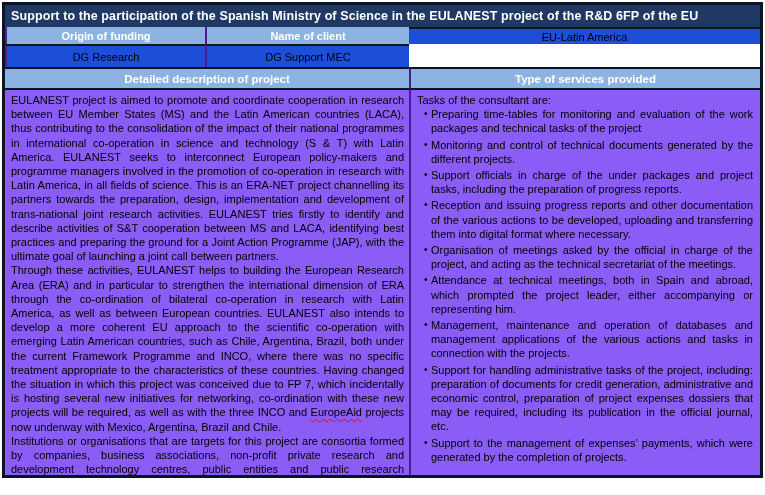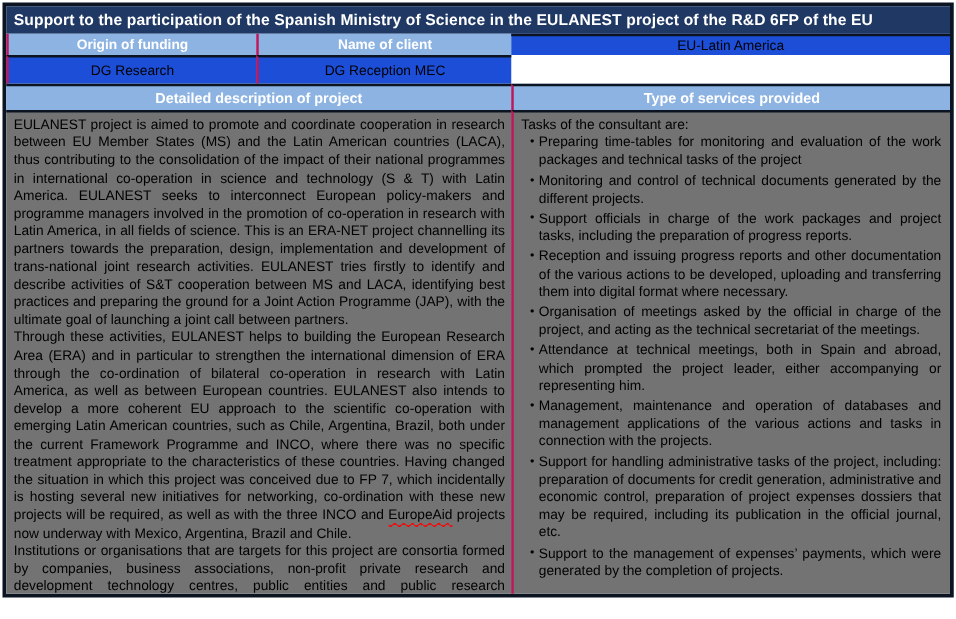--- a/index.html
+++ b/index.html
@@ -12,21 +12,21 @@
   .doc-table {
     width: 761px;
     height: 476px;
     border: 3px solid #0c1422;
     display: grid;
     grid-template-columns: 200px 204px 1fr;
     grid-template-rows: 22px 17px 23px 21px 1fr;
     background: #ffffff;
   }
   .cell { overflow: hidden; }
-  .b-left { border-left: 2px solid #be185d; }
+  .b-left { border-left: 2px solid #4c1d95; }
   .b-top  { border-top: 2px solid #0c1422; }
 
   
   .title-row {
     grid-column: 1 / -1;
     background: #1f3864;
     color: #ffffff;
     font-weight: bold;
     font-size: 12.5px;
     display: flex;
@@ -63,21 +63,21 @@
     font-size: 11.5px;
     display: flex;
     align-items: center;
     justify-content: center;
     text-align: right;
   }
   .span-two { grid-column: 1 / 3; }
 
   
   .body-cell {
-    background: #737373;
+    background: #8b5cf6;
     font-size: 11px;
     line-height: 14.2px;
     padding: 3px 5px 3px 6px;
   }
   .desc-body p {
     text-align: justify;
     margin: 0;
   }
   .misspelled {
     text-decoration: underline wavy #ff0000;
@@ -107,21 +107,21 @@
 
 <div class="doc-table">
 
   <div class="cell title-row">Support to the participation of the Spanish Ministry of Science in the EULANEST project of the R&amp;D 6FP of the EU</div>
 
   <div class="cell col-header b-left">Origin of funding</div>
   <div class="cell col-header b-left">Name of client</div>
 
   <div class="cell value-cell b-top">EU-Latin America</div>
   <div class="cell value-cell b-top b-left">DG Research</div>
-  <div class="cell value-cell b-top b-left">DG Reception MEC</div>
+  <div class="cell value-cell b-top b-left">DG Support MEC</div>
 
   <div class="cell section-header span-two b-top">Detailed description of project</div>
   <div class="cell section-header b-top b-left">Type of services provided</div>
 
   <div class="cell body-cell desc-body span-two b-top">
     <p>EULANEST project is aimed to promote and coordinate cooperation in research between EU Member States (MS) and the Latin American countries (LACA), thus contributing to the consolidation of the impact of their national programmes in international co-operation in science and technology (S &amp; T) with Latin America. EULANEST seeks to interconnect European policy-makers and programme managers involved in the promotion of co-operation in research with Latin America, in all fields of science. This is an ERA-NET project channelling its partners towards the preparation, design, implementation and development of trans-national joint research activities. EULANEST tries firstly to identify and describe activities of S&amp;T cooperation between MS and LACA, identifying best practices and preparing the ground for a Joint Action Programme (JAP), with the ultimate goal of launching a joint call between partners.</p>
     <p><span>Through these activities, EULANEST helps to building the European Research Area (ERA) and in particular to strengthen the international dimension of ERA through the co-ordination of bilateral co-operation in research with Latin America, as well as between European countries. EULANEST also intends to develop a more coherent EU approach to the scientific co-operation with emerging Latin American countries, such as Chile, Argentina, Brazil, both under the current Framework Programme and INCO, where there was no specific treatment appropriate to the characteristics of these countries. Having changed the situation in which this project was conceived due to FP 7, which incidentally is hosting several new initiatives for networking, co-ordination with these new projects will be required, as well as with the three INCO and </span><span class="misspelled">EuropeAid</span><span> projects now underway with Mexico, Argentina, Brazil and Chile.</span></p>
     <p>Institutions or organisations that are targets for this project are consortia formed by companies, business associations, non-profit private research and development technology centres, public entities and public research organisations.</p>
   </div>
 
@@ -131,21 +131,21 @@
     <div class="bullet-item">
       <span class="bullet-marker">•</span>
       <span class="bullet-text">Preparing time-tables for monitoring and evaluation of the work packages and technical tasks of the project</span>
     </div>
     <div class="bullet-item">
       <span class="bullet-marker">•</span>
       <span class="bullet-text">Monitoring and control of technical documents generated by the different projects.</span>
     </div>
     <div class="bullet-item">
       <span class="bullet-marker">•</span>
-      <span class="bullet-text">Support officials in charge of the work packages and project tasks, including the preparation of progress reports.</span>
+      <span class="bullet-text">Support officials in charge of the under packages and project tasks, including the preparation of progress reports.</span>
     </div>
     <div class="bullet-item">
       <span class="bullet-marker">•</span>
       <span class="bullet-text">Reception and issuing progress reports and other documentation of the various actions to be developed, uploading and transferring them into digital format where necessary.</span>
     </div>
     <div class="bullet-item">
       <span class="bullet-marker">•</span>
       <span class="bullet-text">Organisation of meetings asked by the official in charge of the project, and acting as the technical secretariat of the meetings.</span>
     </div>
     <div class="bullet-item">

